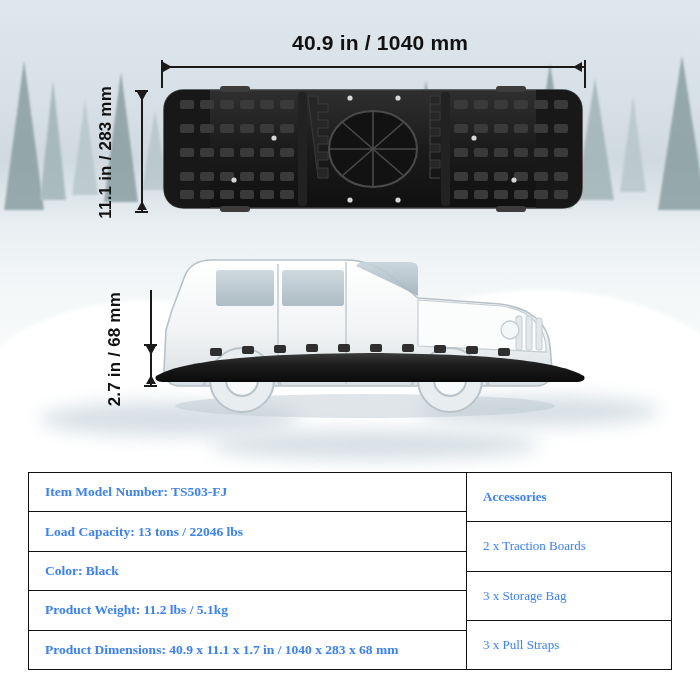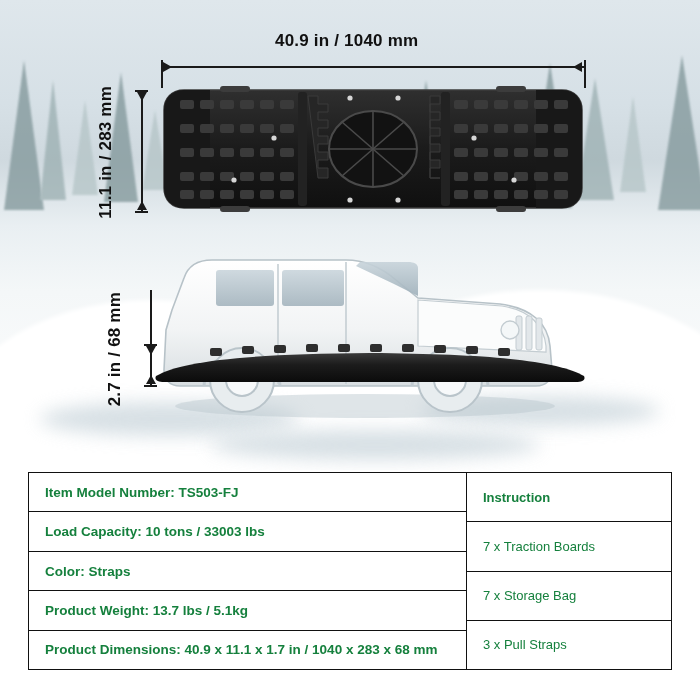--- a/index.html
+++ b/index.html
@@ -93,23 +93,23 @@
 
   
   .dim-label {
     position: absolute;
     color: #111111;
     font-weight: bold;
     letter-spacing: .2px;
     white-space: nowrap;
   }
   .dim-width-label {
-    left: 275px;
+    left: 292px;
     top: 31px;
-    font-size: 17px;
+    font-size: 21px;
   }
   .dim-height-label {
     left: 96px;
     top: 86px;
     font-size: 17px;
     transform-origin: left top;
     transform: rotate(-90deg) translate(-100%, 0);
   }
   .dim-thick-label {
     left: 105px;
@@ -178,23 +178,24 @@
     flex: 1;
     display: flex;
     flex-direction: column;
   }
   .spec-row {
     flex: 1;
     display: flex;
     align-items: center;
     padding: 0 16px;
     font-size: 13.5px;
-    color: #15803d;
+    color: #3b82f6;
     border-bottom: 1px solid #111111;
     box-sizing: border-box;
+    font-family: Liberation Serif, serif;
   }
   .spec-left .spec-row { font-weight: bold; }
   .spec-left .spec-row:last-child,
   .spec-right .spec-row:last-child { border-bottom: none; }
   .spec-right .spec-row { font-size: 13px; }
   .spec-right .spec-row.header { font-weight: bold; }
 </style>
 </head>
 <body>
 
@@ -464,26 +465,26 @@
   <div class="dim-label dim-thick-label">2.7 in / 68 mm</div>
   <div class="dimline v" style="left:150px; top:290px; height:96px;"></div>
   <div class="tick h" style="left:144px; top:344px;"></div>
   <div class="tick h" style="left:144px; top:385px;"></div>
   <div class="arrow down" style="left:146px; top:346px;"></div>
   <div class="arrow up" style="left:146px; top:375px;"></div>
 
   <div class="spec-table">
     <div class="spec-left">
       <div class="spec-row">Item Model Number: TS503-FJ</div>
-      <div class="spec-row">Load Capacity: 10 tons / 33003 lbs</div>
-      <div class="spec-row">Color: Straps</div>
-      <div class="spec-row">Product Weight: 13.7 lbs / 5.1kg</div>
+      <div class="spec-row">Load Capacity: 13 tons / 22046 lbs</div>
+      <div class="spec-row">Color: Black</div>
+      <div class="spec-row">Product Weight: 11.2 lbs / 5.1kg</div>
       <div class="spec-row">Product Dimensions: 40.9 x 11.1 x 1.7 in / 1040 x 283 x 68 mm</div>
     </div>
     <div class="spec-right">
-      <div class="spec-row header">Instruction</div>
-      <div class="spec-row">7 x Traction Boards</div>
-      <div class="spec-row">7 x Storage Bag</div>
+      <div class="spec-row header">Accessories</div>
+      <div class="spec-row">2 x Traction Boards</div>
+      <div class="spec-row">3 x Storage Bag</div>
       <div class="spec-row">3 x Pull Straps</div>
     </div>
   </div>
 
 </div>
 
 </body></html>

